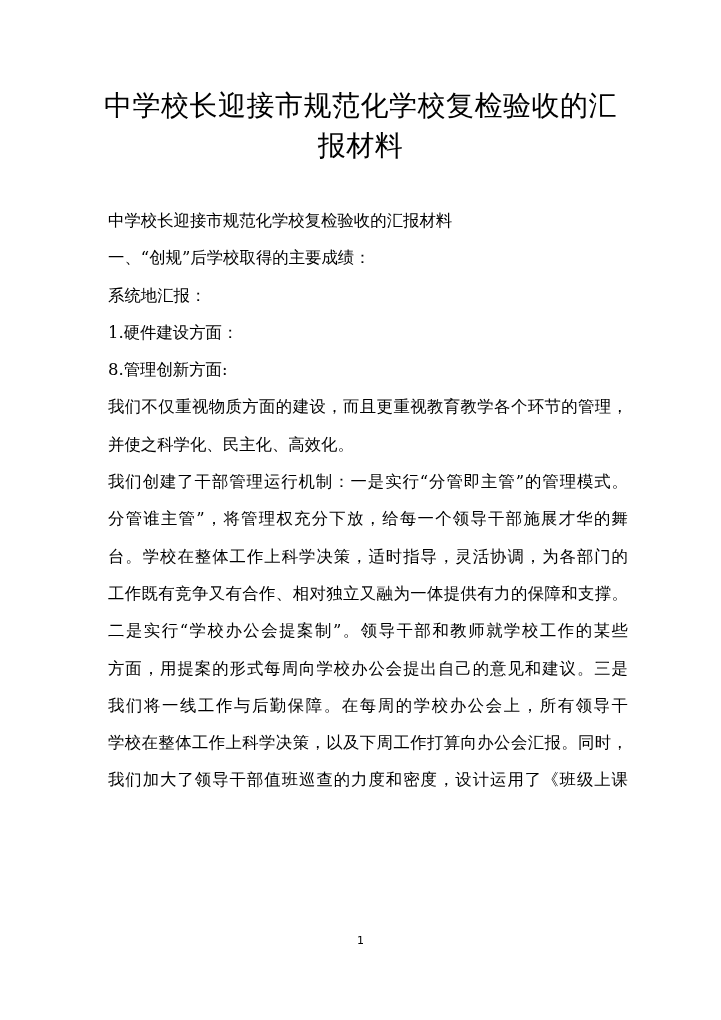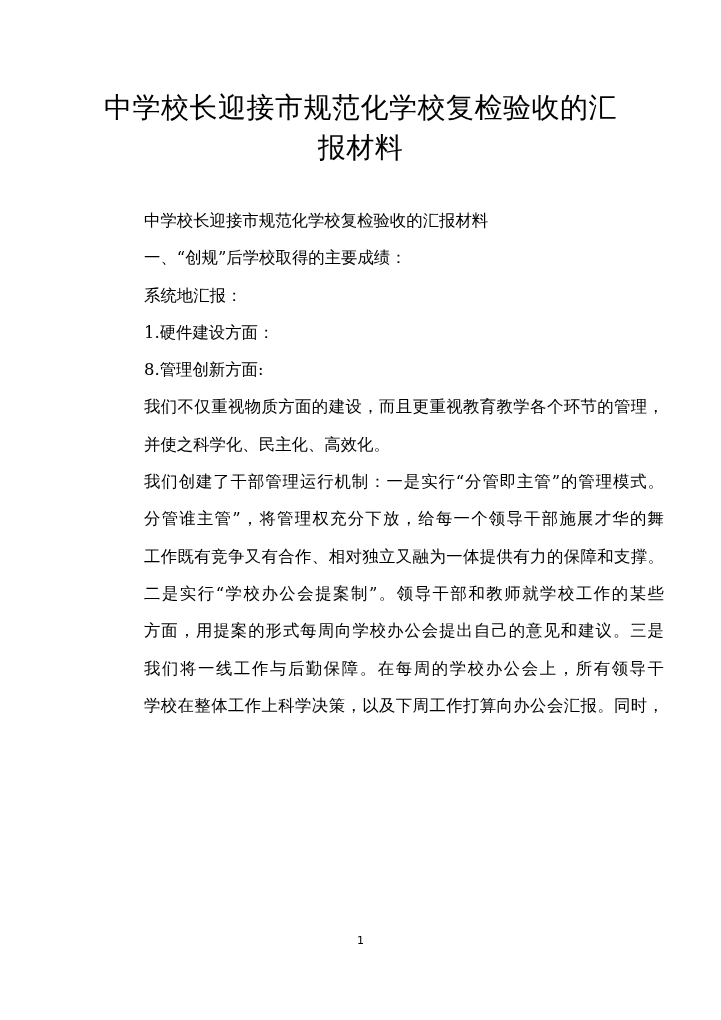--- a/index.html
+++ b/index.html
@@ -1,21 +1,21 @@
 <!DOCTYPE html>
 <html><head>
 <meta charset="utf-8">
 <style>
   html, body { margin: 0; padding: 0; background: #ffffff; }
   body { width: 721px; height: 1020px; position: relative; overflow: hidden;
          font-family: "DejaVu Serif", "Liberation Serif", serif; color: #000; }
   .title { position: absolute; left: 100px; width: 521px; top: 88px;
-           text-align: center; font-family: Liberation Serif, serif;
+           text-align: center; font-family: Liberation Mono, monospace;
            font-size: 28px; line-height: 40px; letter-spacing: 0.5px; }
-  .body-text { position: absolute; left: 108px; top: 202px; width: 520px; margin-left: 36px; }
+  .body-text { position: absolute; left: 108px; top: 202px; width: 520px; }
   .line { font-size: 16.4px; line-height: 37.3px; white-space: nowrap; height: 37.3px; }
   .line.justify { text-align: justify; text-align-last: justify; }
   .page-number { position: absolute; left: 0; width: 721px; top: 934px; text-align: center;
                  font-size: 11px; font-family: "DejaVu Sans", sans-serif; }
 </style>
 </head>
 <body>
 
 <div class="title">
   <div>中学校长迎接市规范化学校复检验收的汇</div>
@@ -25,20 +25,22 @@
 <div class="body-text" id="body-text">
     <div class="line">中学校长迎接市规范化学校复检验收的汇报材料</div>
     <div class="line">一、“创规”后学校取得的主要成绩：</div>
     <div class="line">系统地汇报：</div>
     <div class="line">1.硬件建设方面：</div>
     <div class="line">8.管理创新方面:</div>
     <div class="line justify">我们不仅重视物质方面的建设，而且更重视教育教学各个环节的管理，</div>
     <div class="line">并使之科学化、民主化、高效化。</div>
     <div class="line justify">我们创建了干部管理运行机制：一是实行“分管即主管”的管理模式。</div>
     <div class="line justify">分管谁主管”，将管理权充分下放，给每一个领导干部施展才华的舞</div>
+    <div class="line justify">台。学校在整体工作上科学决策，适时指导，灵活协调，为各部门的</div>
     <div class="line justify">工作既有竞争又有合作、相对独立又融为一体提供有力的保障和支撑。</div>
     <div class="line justify">二是实行“学校办公会提案制”。领导干部和教师就学校工作的某些</div>
     <div class="line justify">方面，用提案的形式每周向学校办公会提出自己的意见和建议。三是</div>
     <div class="line justify">我们将一线工作与后勤保障。在每周的学校办公会上，所有领导干</div>
     <div class="line justify">学校在整体工作上科学决策，以及下周工作打算向办公会汇报。同时，</div>
+    <div class="line justify">我们加大了领导干部值班巡查的力度和密度，设计运用了《班级上课</div>
   </div>
 
 <div class="page-number">1</div>
 
 </body></html>

